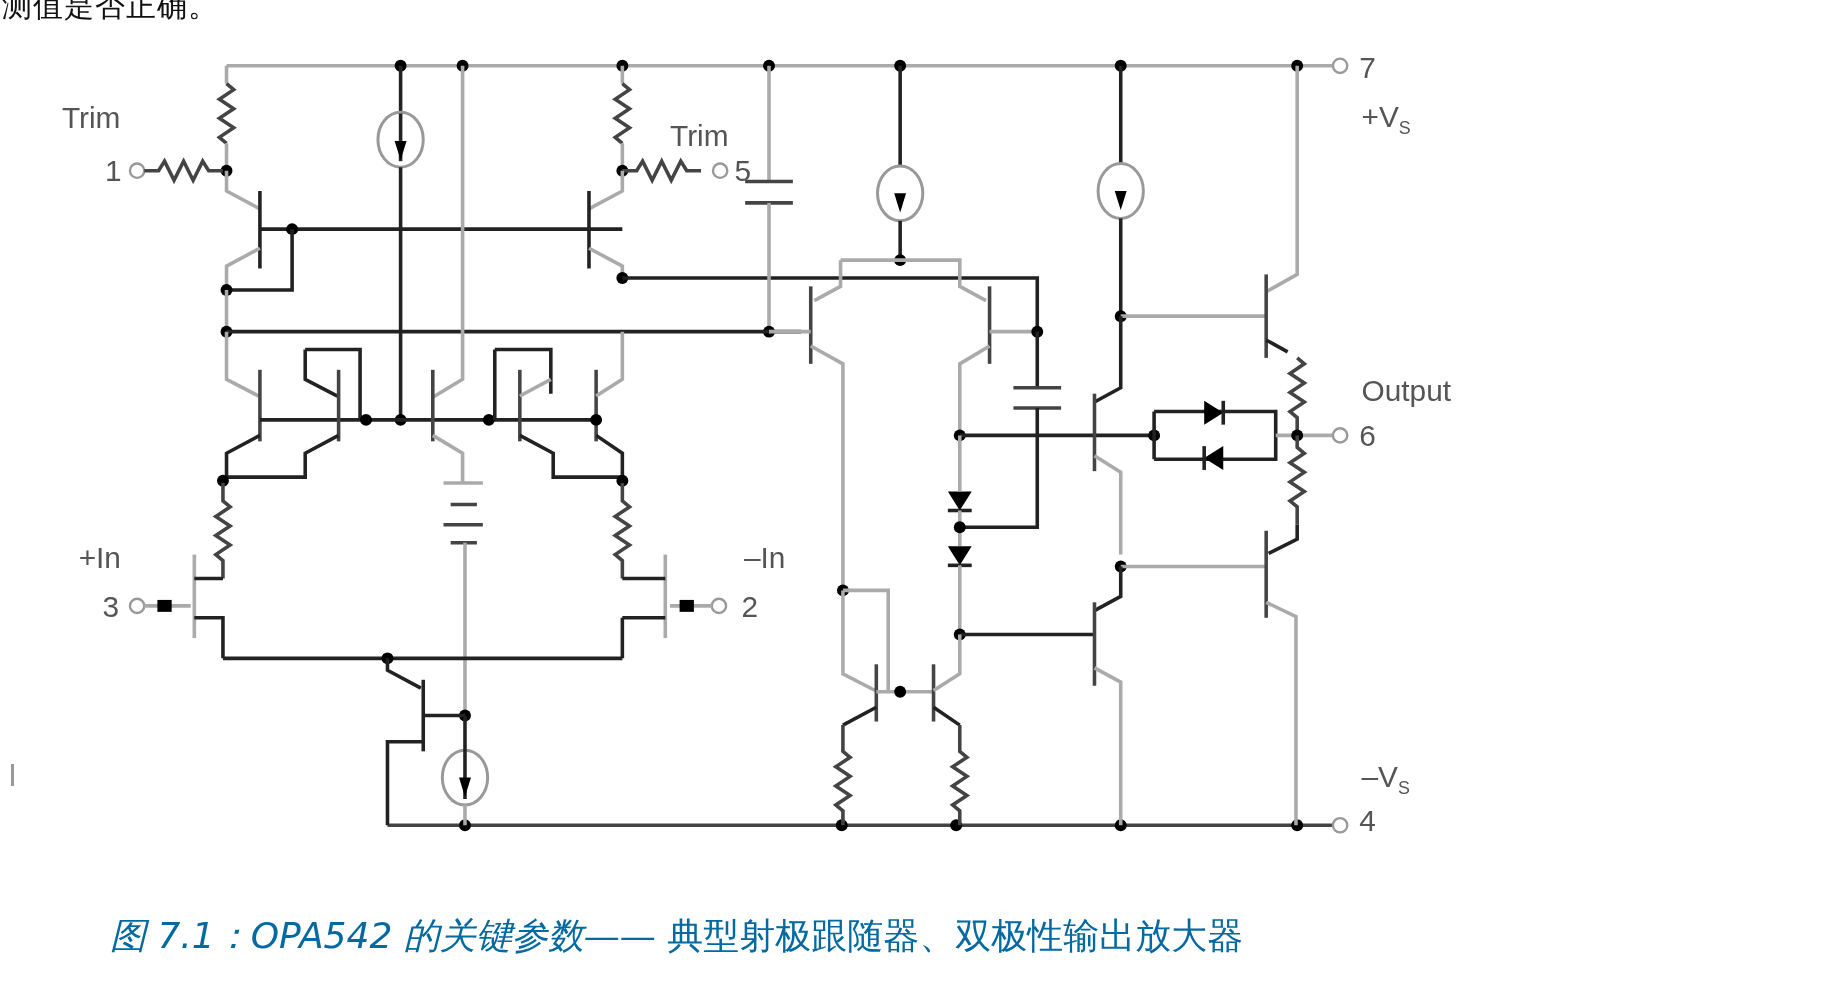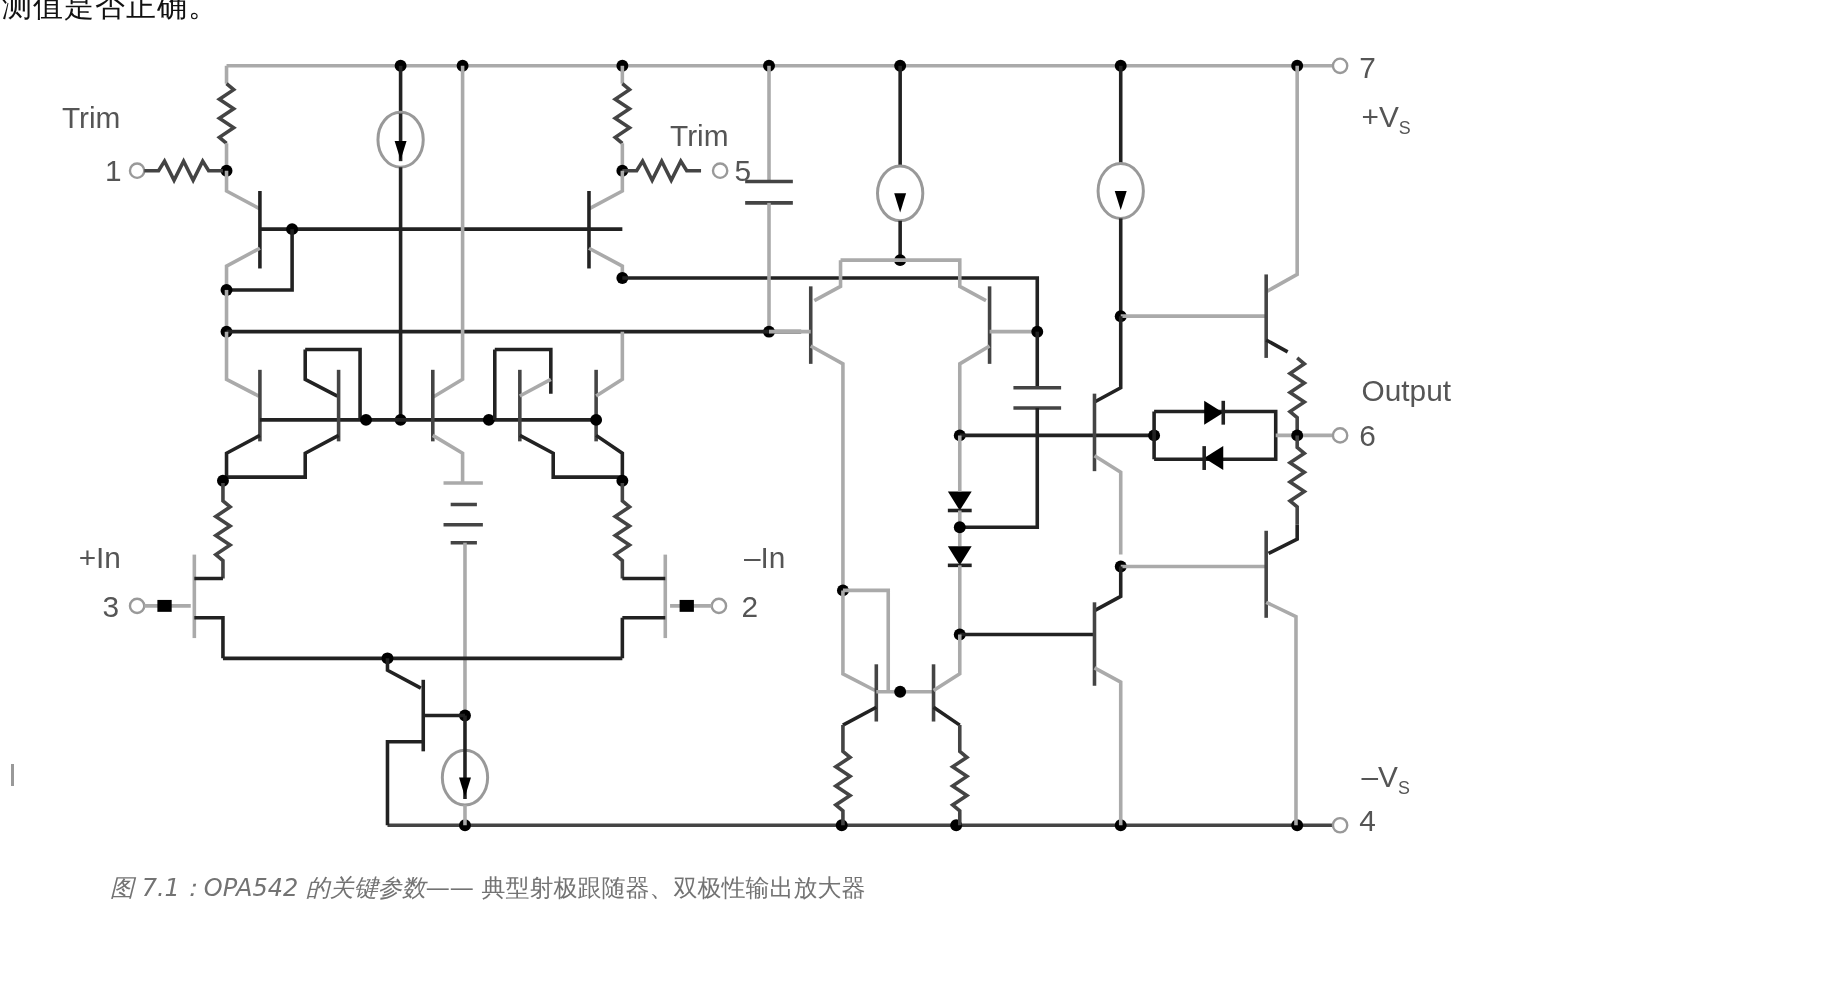--- a/index.html
+++ b/index.html
@@ -6,21 +6,21 @@
   body { width: 1848px; height: 990px; position: relative; overflow: hidden; }
   .top-text { position: absolute; left: 2px; top: -14px; font-family: "DejaVu Serif", "Liberation Serif", serif; font-size: 30px; color: #111; letter-spacing: 1px; }
   svg.schematic { position: absolute; left: 0; top: 0; }
   .w { stroke: #444; stroke-width: 3; fill: none; }
   .wl { stroke: #aaa; stroke-width: 3; fill: none; }
   .wd { stroke: #222; stroke-width: 3; fill: none; }
   .dot { fill: #000; }
   .pin { fill: #fff; stroke: #999; stroke-width: 2; }
   .lbl { font-family: "Liberation Sans", "DejaVu Sans", sans-serif; font-size: 25px; fill: #555; }
   .sub { font-size: 15px; }
-  .caption { position: absolute; left: 110px; top: 872px; font-size: 24px; color: #737373; white-space: nowrap; }
+  .caption { position: absolute; left: 110px; top: 912px; font-size: 36px; color: #0369a1; white-space: nowrap; }
   .cap-it { font-family: "DejaVu Sans", sans-serif; font-style: italic; }
   .cap-rm { font-family: "DejaVu Serif", serif; }
   .stray { position: absolute; left: 11px; top: 764px; width: 3px; height: 22px; background: #999; }
 </style>
 </head>
 <body>
 
 <div class="top-text">测值是否正确。</div>
 <div class="stray"></div>
 

